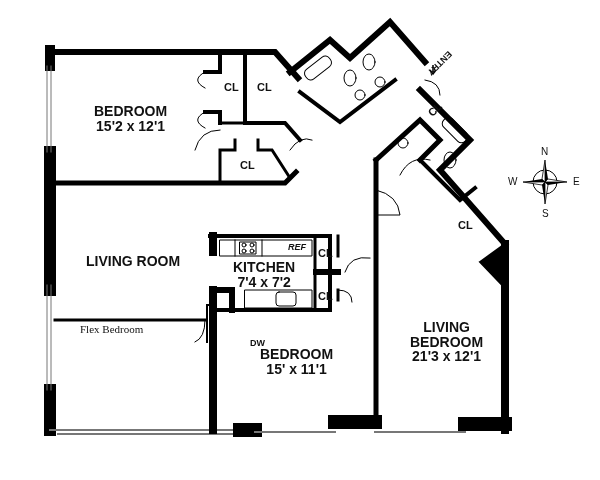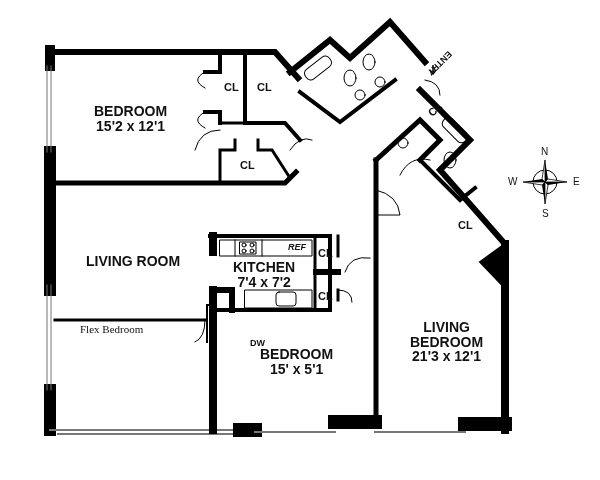--- a/index.html
+++ b/index.html
@@ -111,21 +111,21 @@
   <div class="lbl room" style="left:86px; top:254px;">
     <div>LIVING ROOM</div>
   </div>
   <div class="lbl serif" style="left:80px; top:324px;">Flex Bedroom</div>
   <div class="lbl room" style="left:233px; top:260px;">
     <div>KITCHEN</div>
     <div>7'4 x 7'2</div>
   </div>
   <div class="lbl room" style="left:260px; top:347px;">
     <div>BEDROOM</div>
-    <div>15' x 5'1</div>
+    <div>15' x 11'1</div>
   </div>
   <div class="lbl room" style="left:410px; top:320px;">
     <div>LIVING</div>
     <div>BEDROOM</div>
     <div>21'3 x 12'1</div>
   </div>
 
   <div class="lbl cl" style="left:224px; top:82px;">CL</div>
   <div class="lbl cl" style="left:257px; top:82px;">CL</div>
   <div class="lbl cl" style="left:240px; top:160px;">CL</div>

